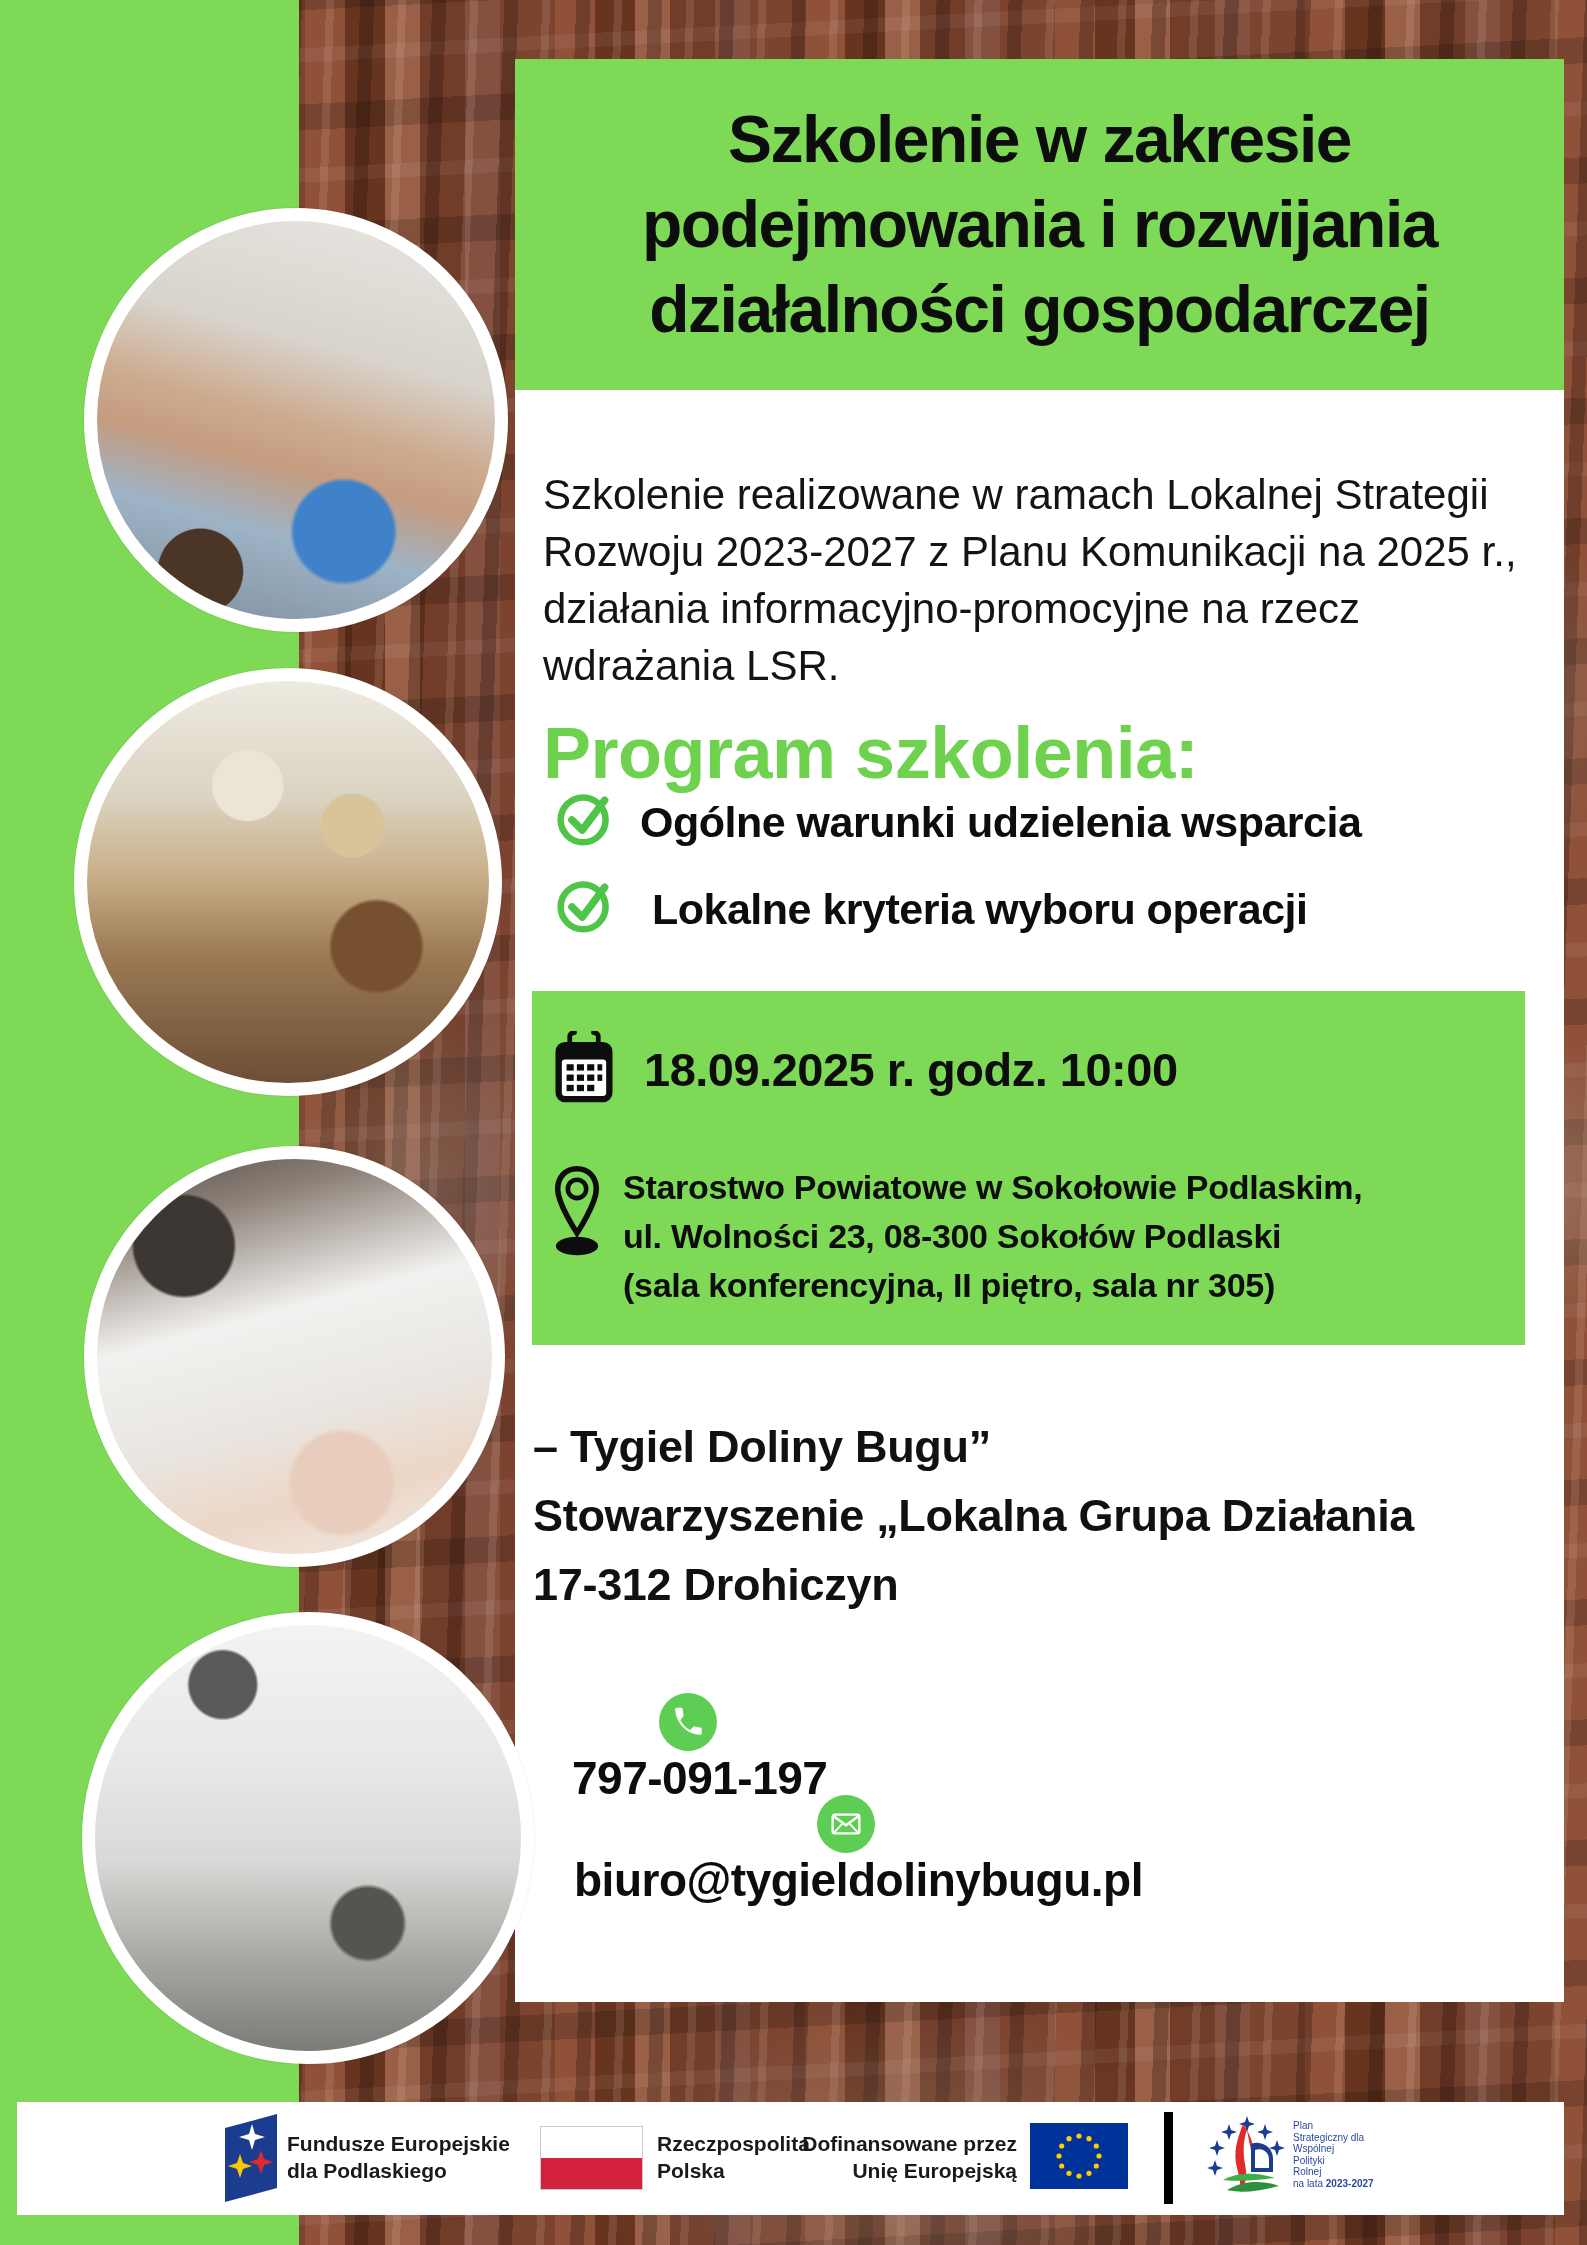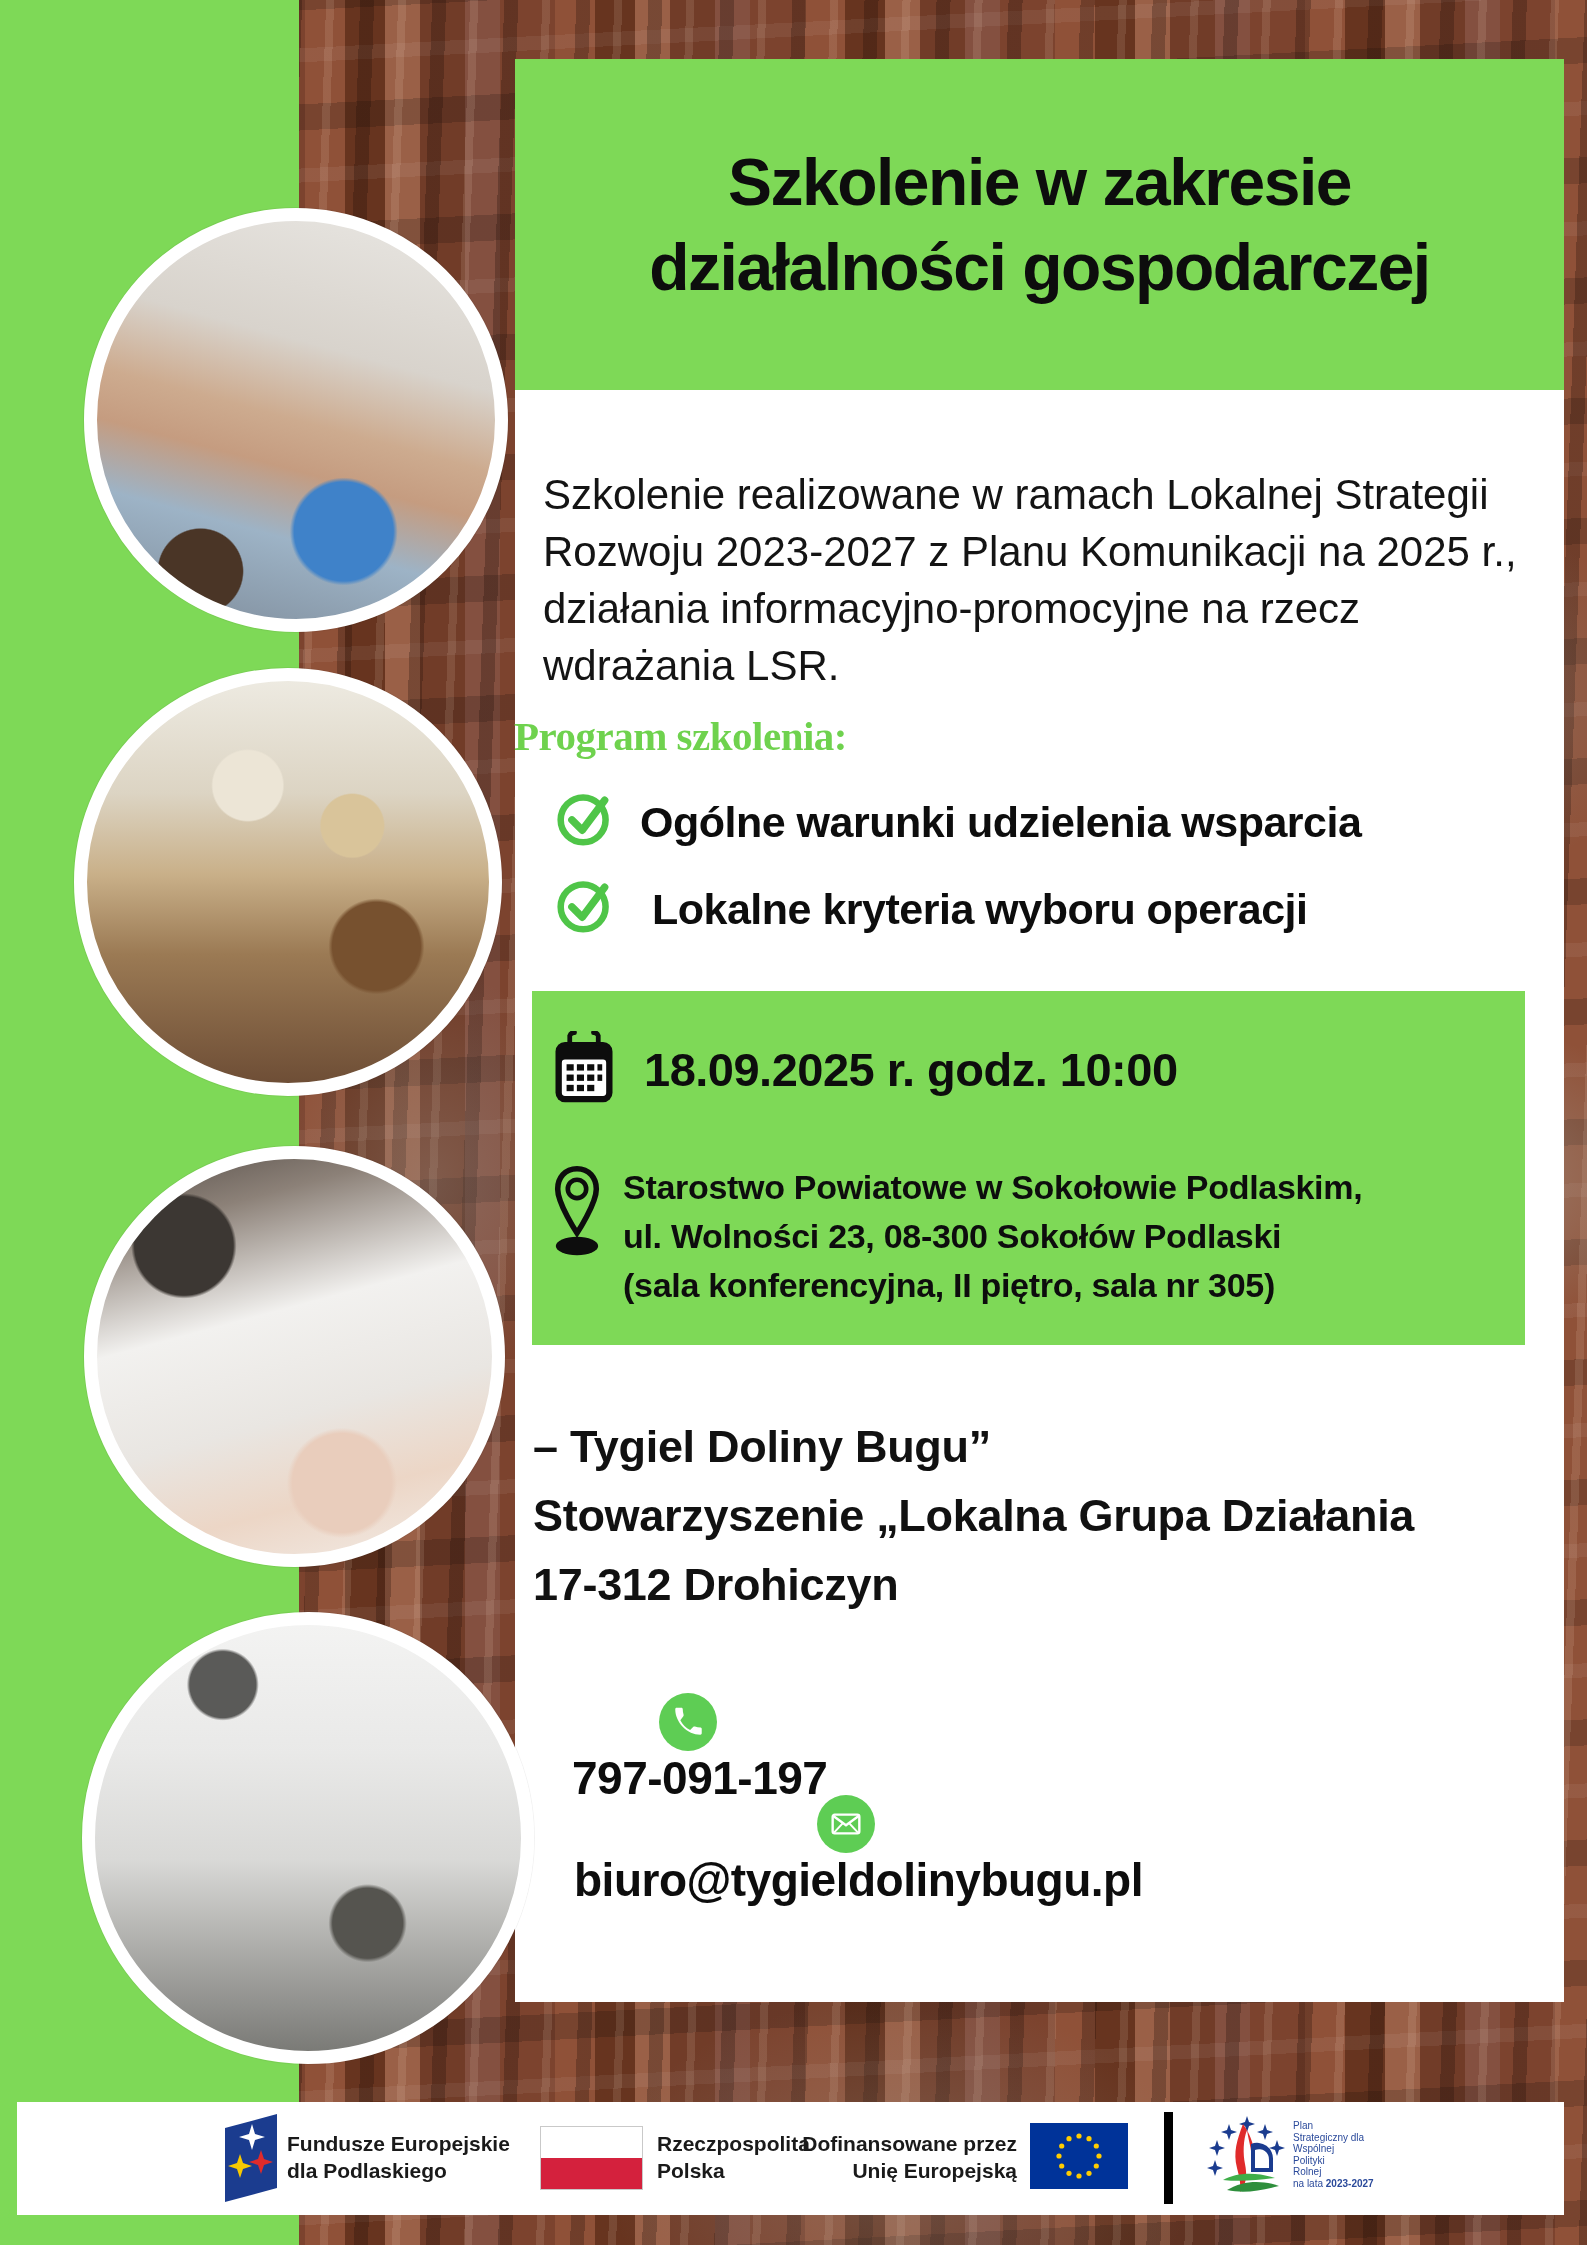--- a/index.html
+++ b/index.html
@@ -18,21 +18,21 @@
   }
   .green-stripe{position:absolute;left:0;top:0;width:299px;height:2245px;background:#7ed957;}
   .content-panel{position:absolute;left:515px;top:59px;width:1049px;height:1943px;background:#ffffff;}
   .title-box{
     position:absolute;left:515px;top:59px;width:1049px;height:331px;background:#7ed957;
     display:flex;flex-direction:column;justify-content:center;align-items:center;
   }
   .title-line{display:block;text-align:center;color:#0d0d0d;font-size:66px;font-weight:bold;
     letter-spacing:-1.5px;line-height:85px;white-space:nowrap;}
   .intro{position:absolute;left:543px;top:466px;width:1005px;font-size:42px;line-height:57px;color:#141414;}
-  .program-heading{position:absolute;left:514px;top:712px;font-size:41px;font-weight:bold;color:#6fd24e;letter-spacing:-0.5px;font-family:Liberation Serif, serif;}
+  .program-heading{position:absolute;left:543px;top:712px;font-size:72px;font-weight:bold;color:#6fd24e;letter-spacing:-0.5px;}
   .program-item{position:absolute;left:556px;display:flex;align-items:flex-end;}
   .program-item .check{width:58px;height:58px;flex:0 0 auto;}
   .program-item .item-label{font-size:43px;font-weight:bold;color:#0d0d0d;margin-left:26px;letter-spacing:-0.5px;}
   .item-1{top:789px;}
   .item-2{top:876px;}
   .item-2 .item-label{margin-left:38px;}
   .event-box{position:absolute;left:532px;top:991px;width:993px;height:354px;background:#7ed957;}
   .event-row-date{position:absolute;left:20px;top:40px;display:flex;align-items:center;justify-content:center;}
   .calendar-icon{width:64px;height:76px;}
   .event-datetime{margin-left:28px;font-size:47px;font-weight:bold;color:#0d0d0d;letter-spacing:-0.5px;}
@@ -85,20 +85,21 @@
 <body>
 
 <div class="page">
 
   <div class="green-stripe"></div>
 
   <div class="content-panel"></div>
 
   <div class="title-box">
     <span class="title-line">Szkolenie w zakresie</span>
+    <span class="title-line">podejmowania i rozwijania</span>
     <span class="title-line">działalności gospodarczej</span>
   </div>
 
   <div class="intro">Szkolenie realizowane w ramach Lokalnej Strategii Rozwoju 2023-2027 z Planu Komunikacji na 2025 r., działania informacyjno-promocyjne na rzecz wdrażania LSR.</div>
 
   <div class="program-heading">Program szkolenia:</div>
 
   <div class="program-item item-1">
     <span class="check">
       <svg viewBox="0 0 62 62" width="58" height="58" style="overflow:visible">

